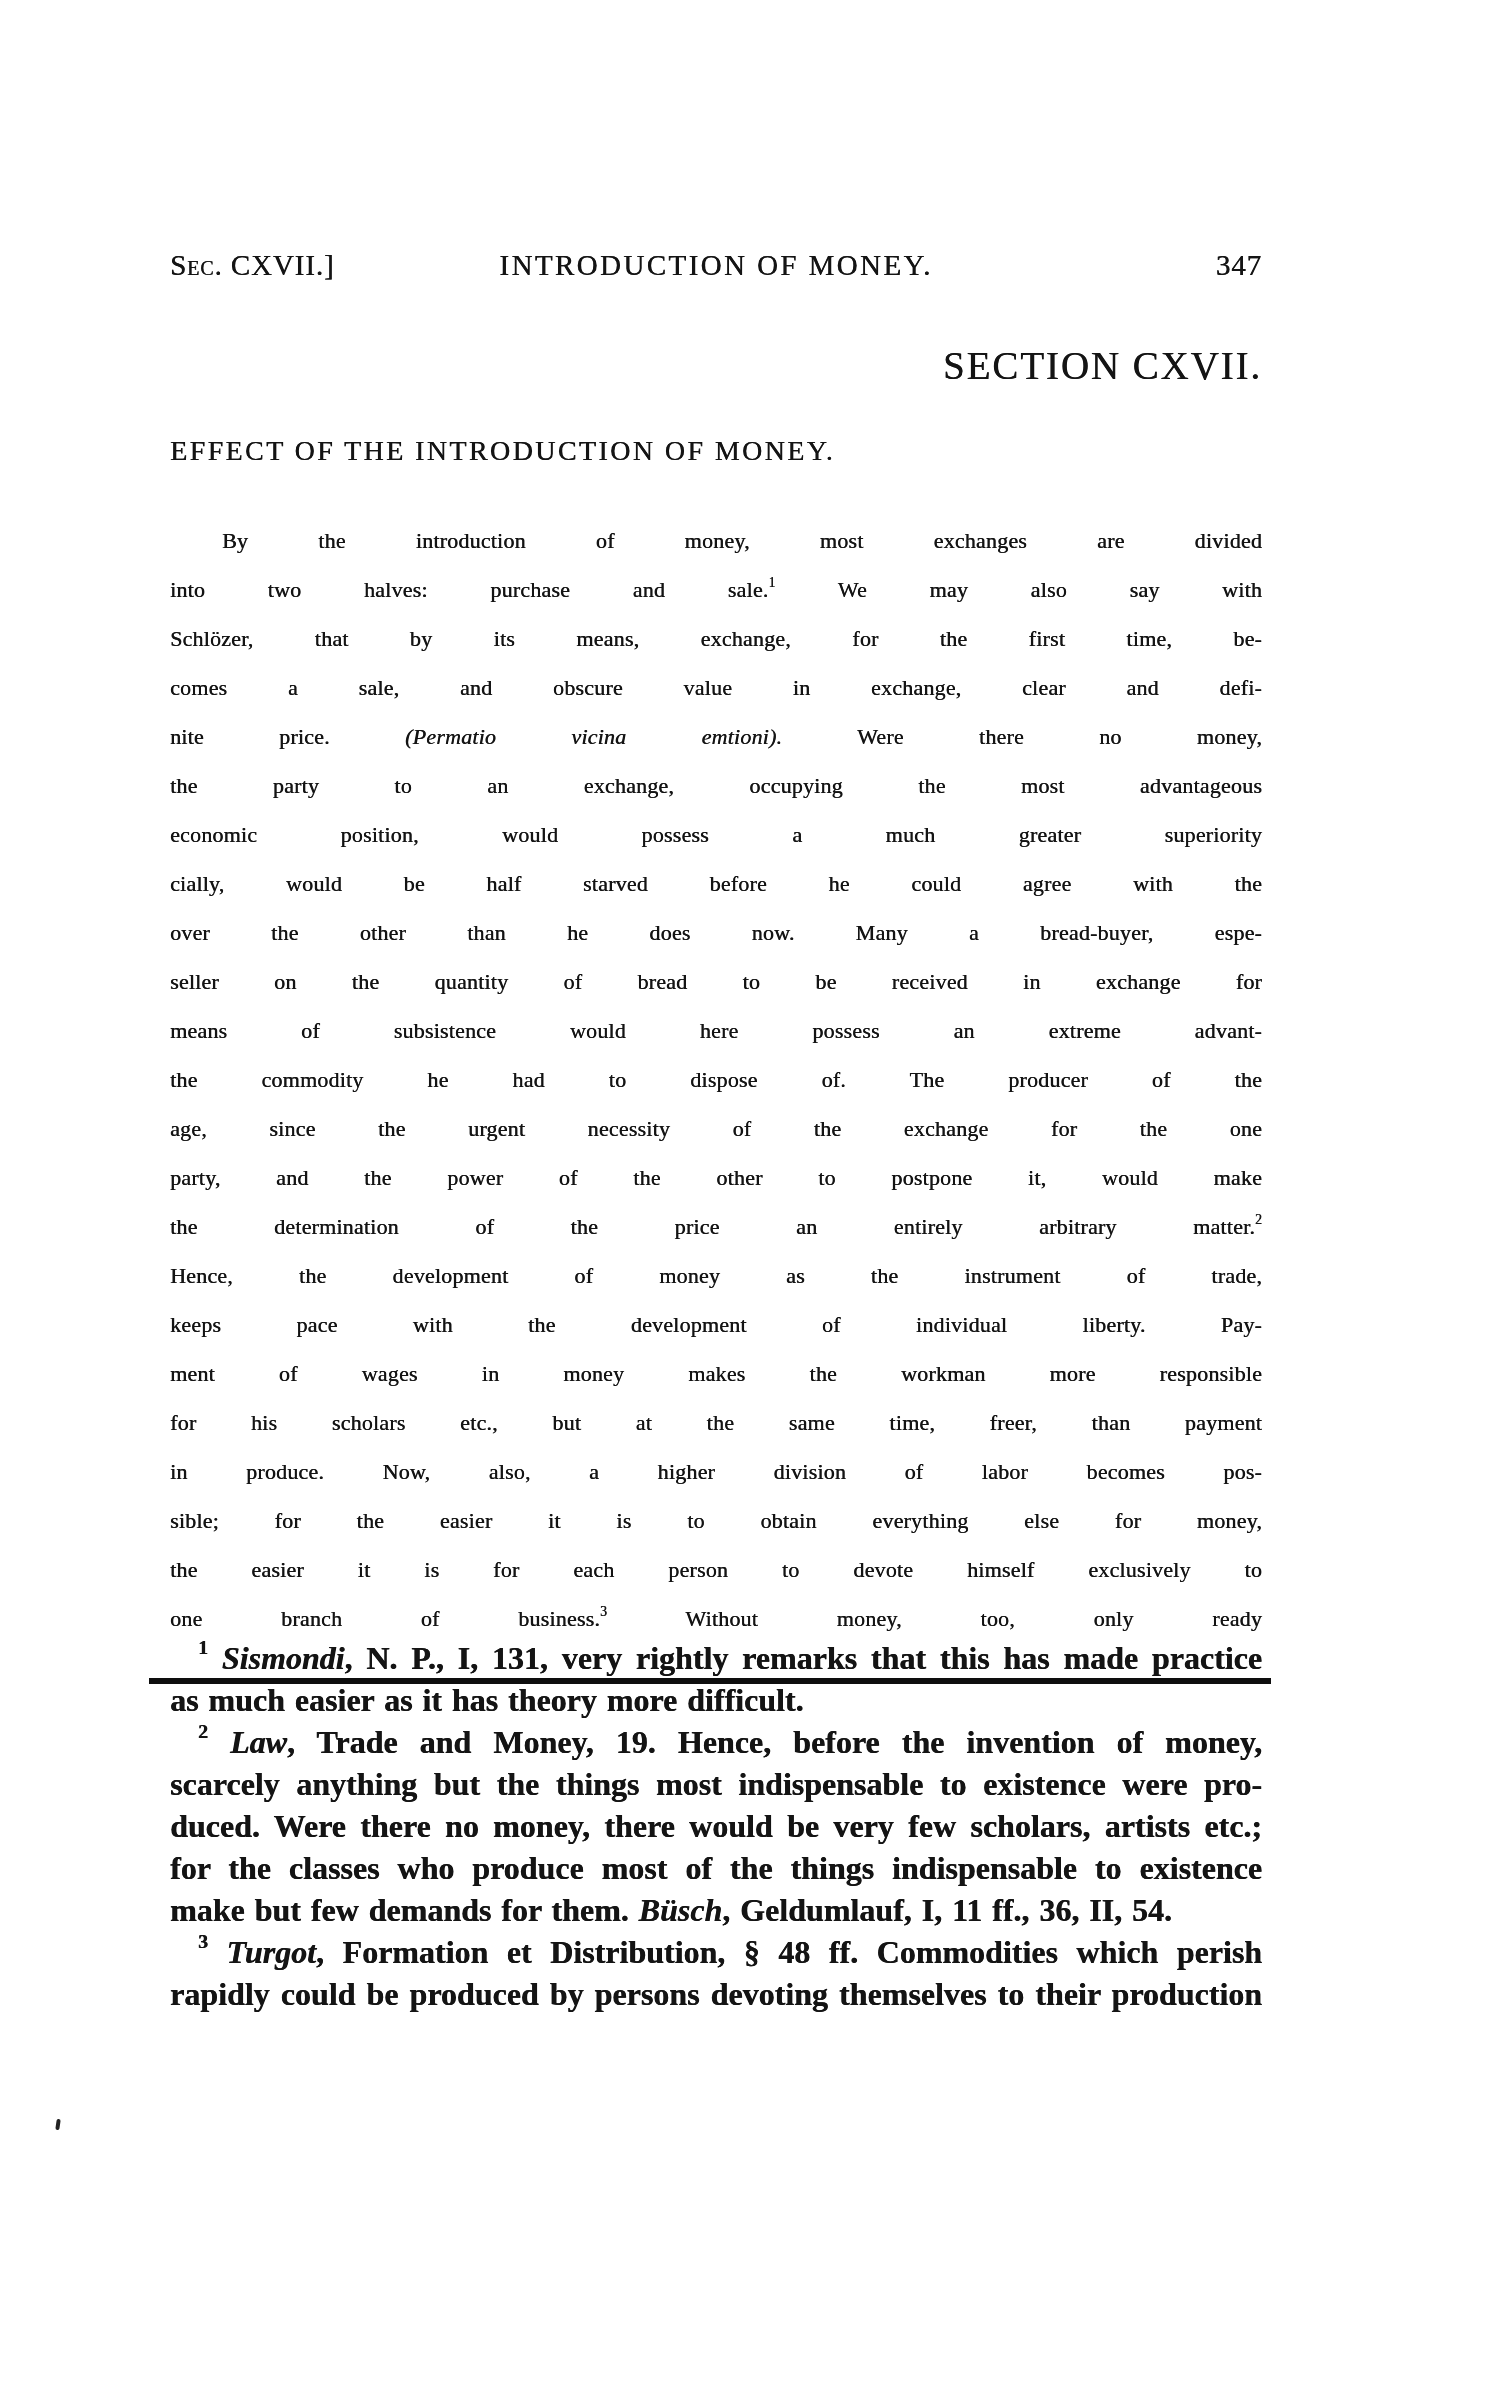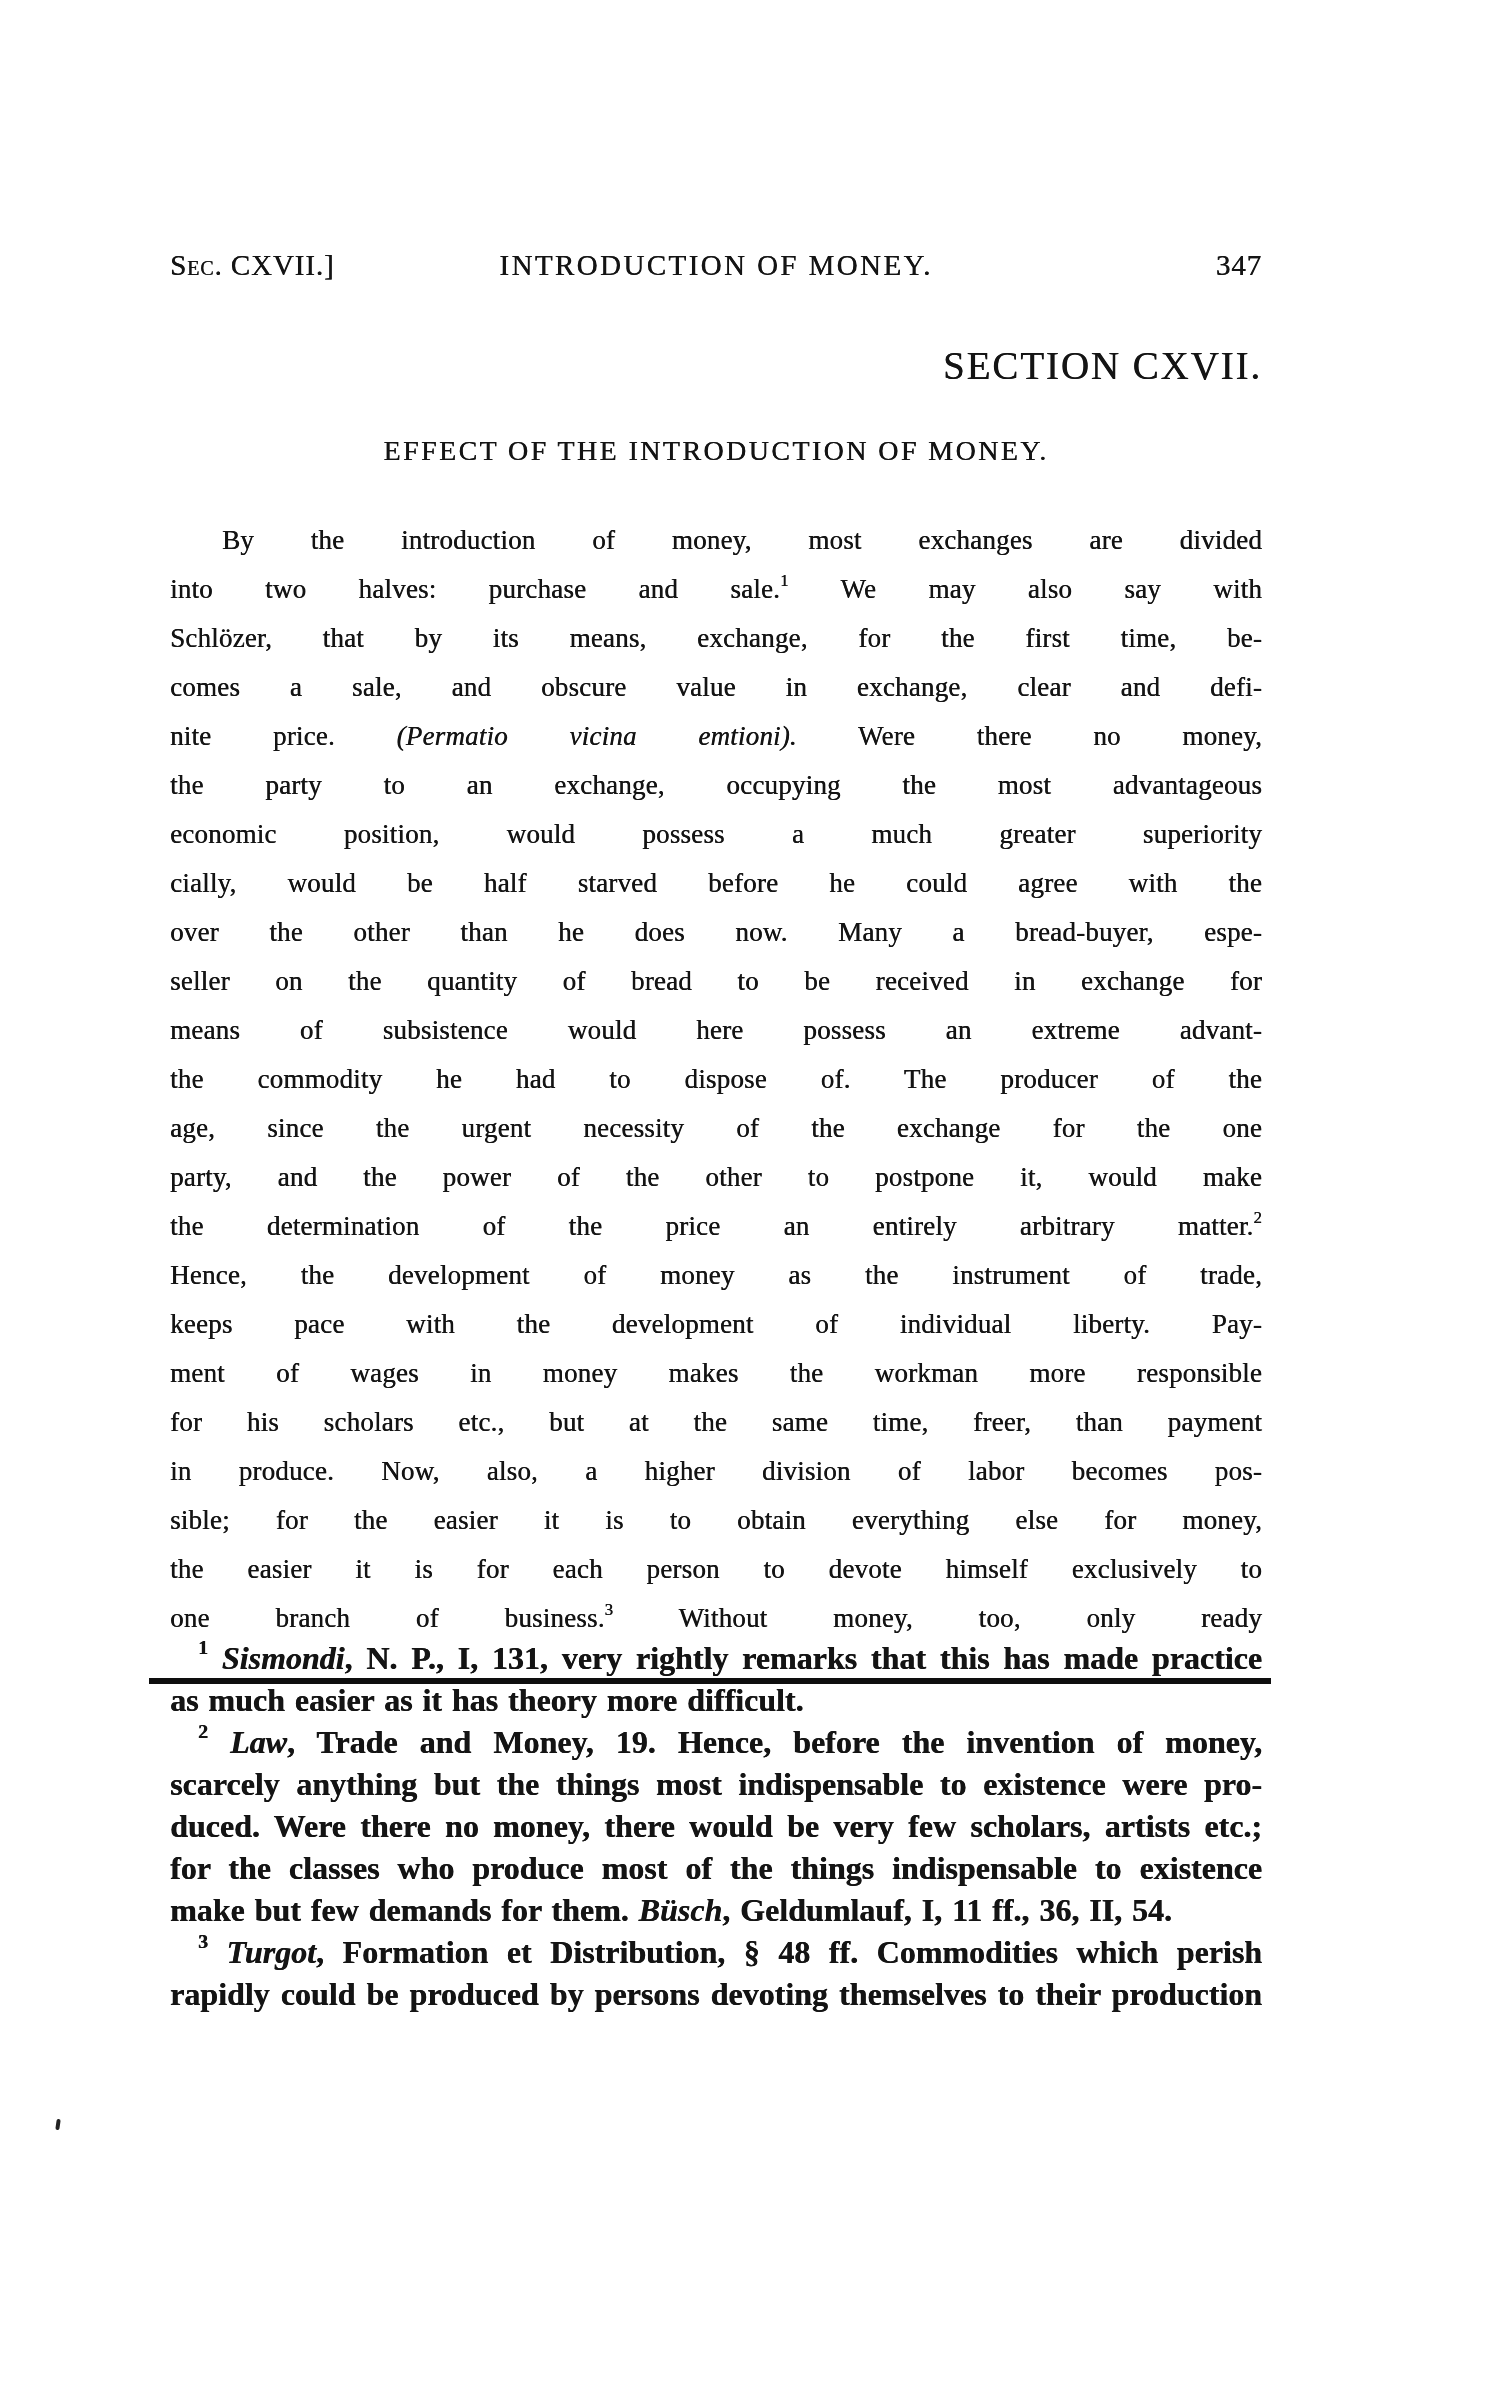--- a/index.html
+++ b/index.html
@@ -25,26 +25,26 @@
     position: absolute; left: 0; right: 0; top: 0;
     text-align: center; letter-spacing: 2.4px;
   }
   .runhead .page-num { position: absolute; right: 0; top: 0; letter-spacing: 0.9px; }
 
   .sec-heading {
     top: 343px; text-align: right;
     font-size: 39px; letter-spacing: 1.9px;
   }
   .sec-subheading {
-    top: 435px; text-align: center;
+    top: 435px; 
     font-size: 28px; letter-spacing: 2.4px;
   }
 
   
-  .bodytext { top: 516px; font-size: 27px; line-height: 49px; word-spacing: 2.8px; letter-spacing: 0.2px; }
+  .bodytext { top: 516px; font-size: 22px; line-height: 49px; word-spacing: 2.8px; letter-spacing: 0.2px; }
   .tline { text-align: justify; text-align-last: justify; }
   .tline.endline { text-align-last: left; }
   .indent-body { text-indent: 52px; }
   .indent-fn { text-indent: 28px; }
 
   sup.fnref {
     font-size: 0.62em;
     line-height: 0;
     position: relative;
     top: -0.15em;

